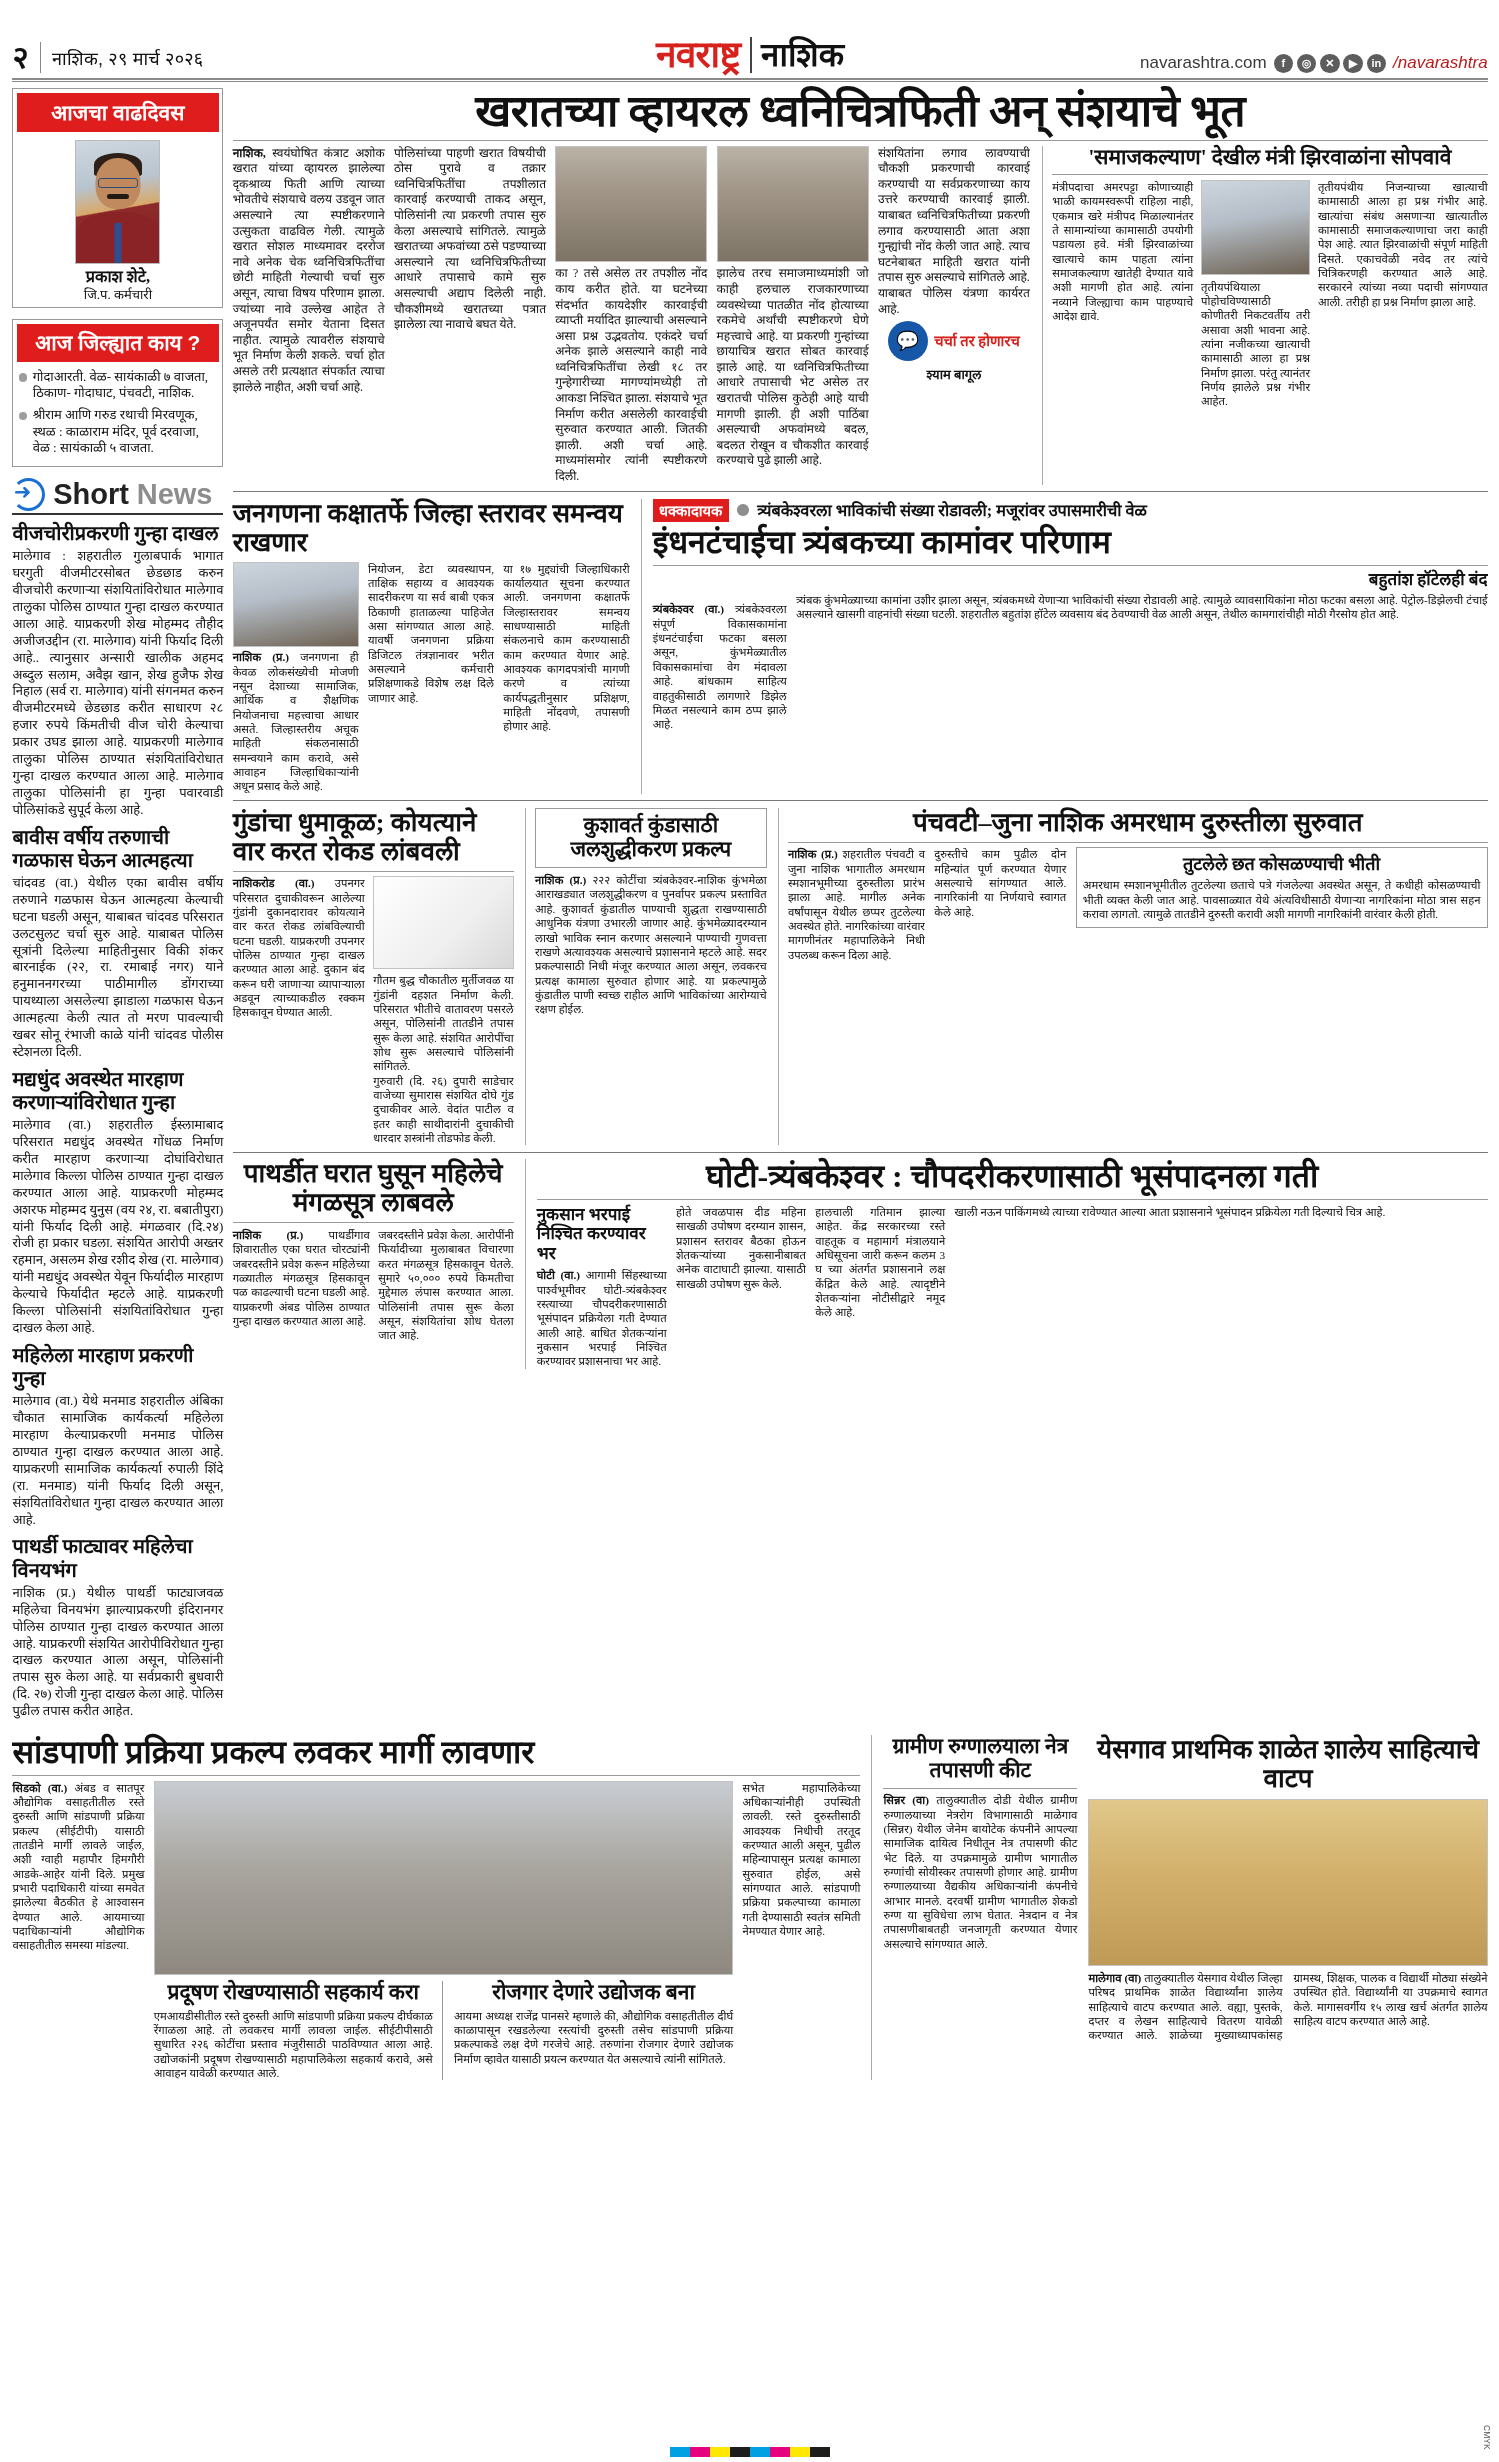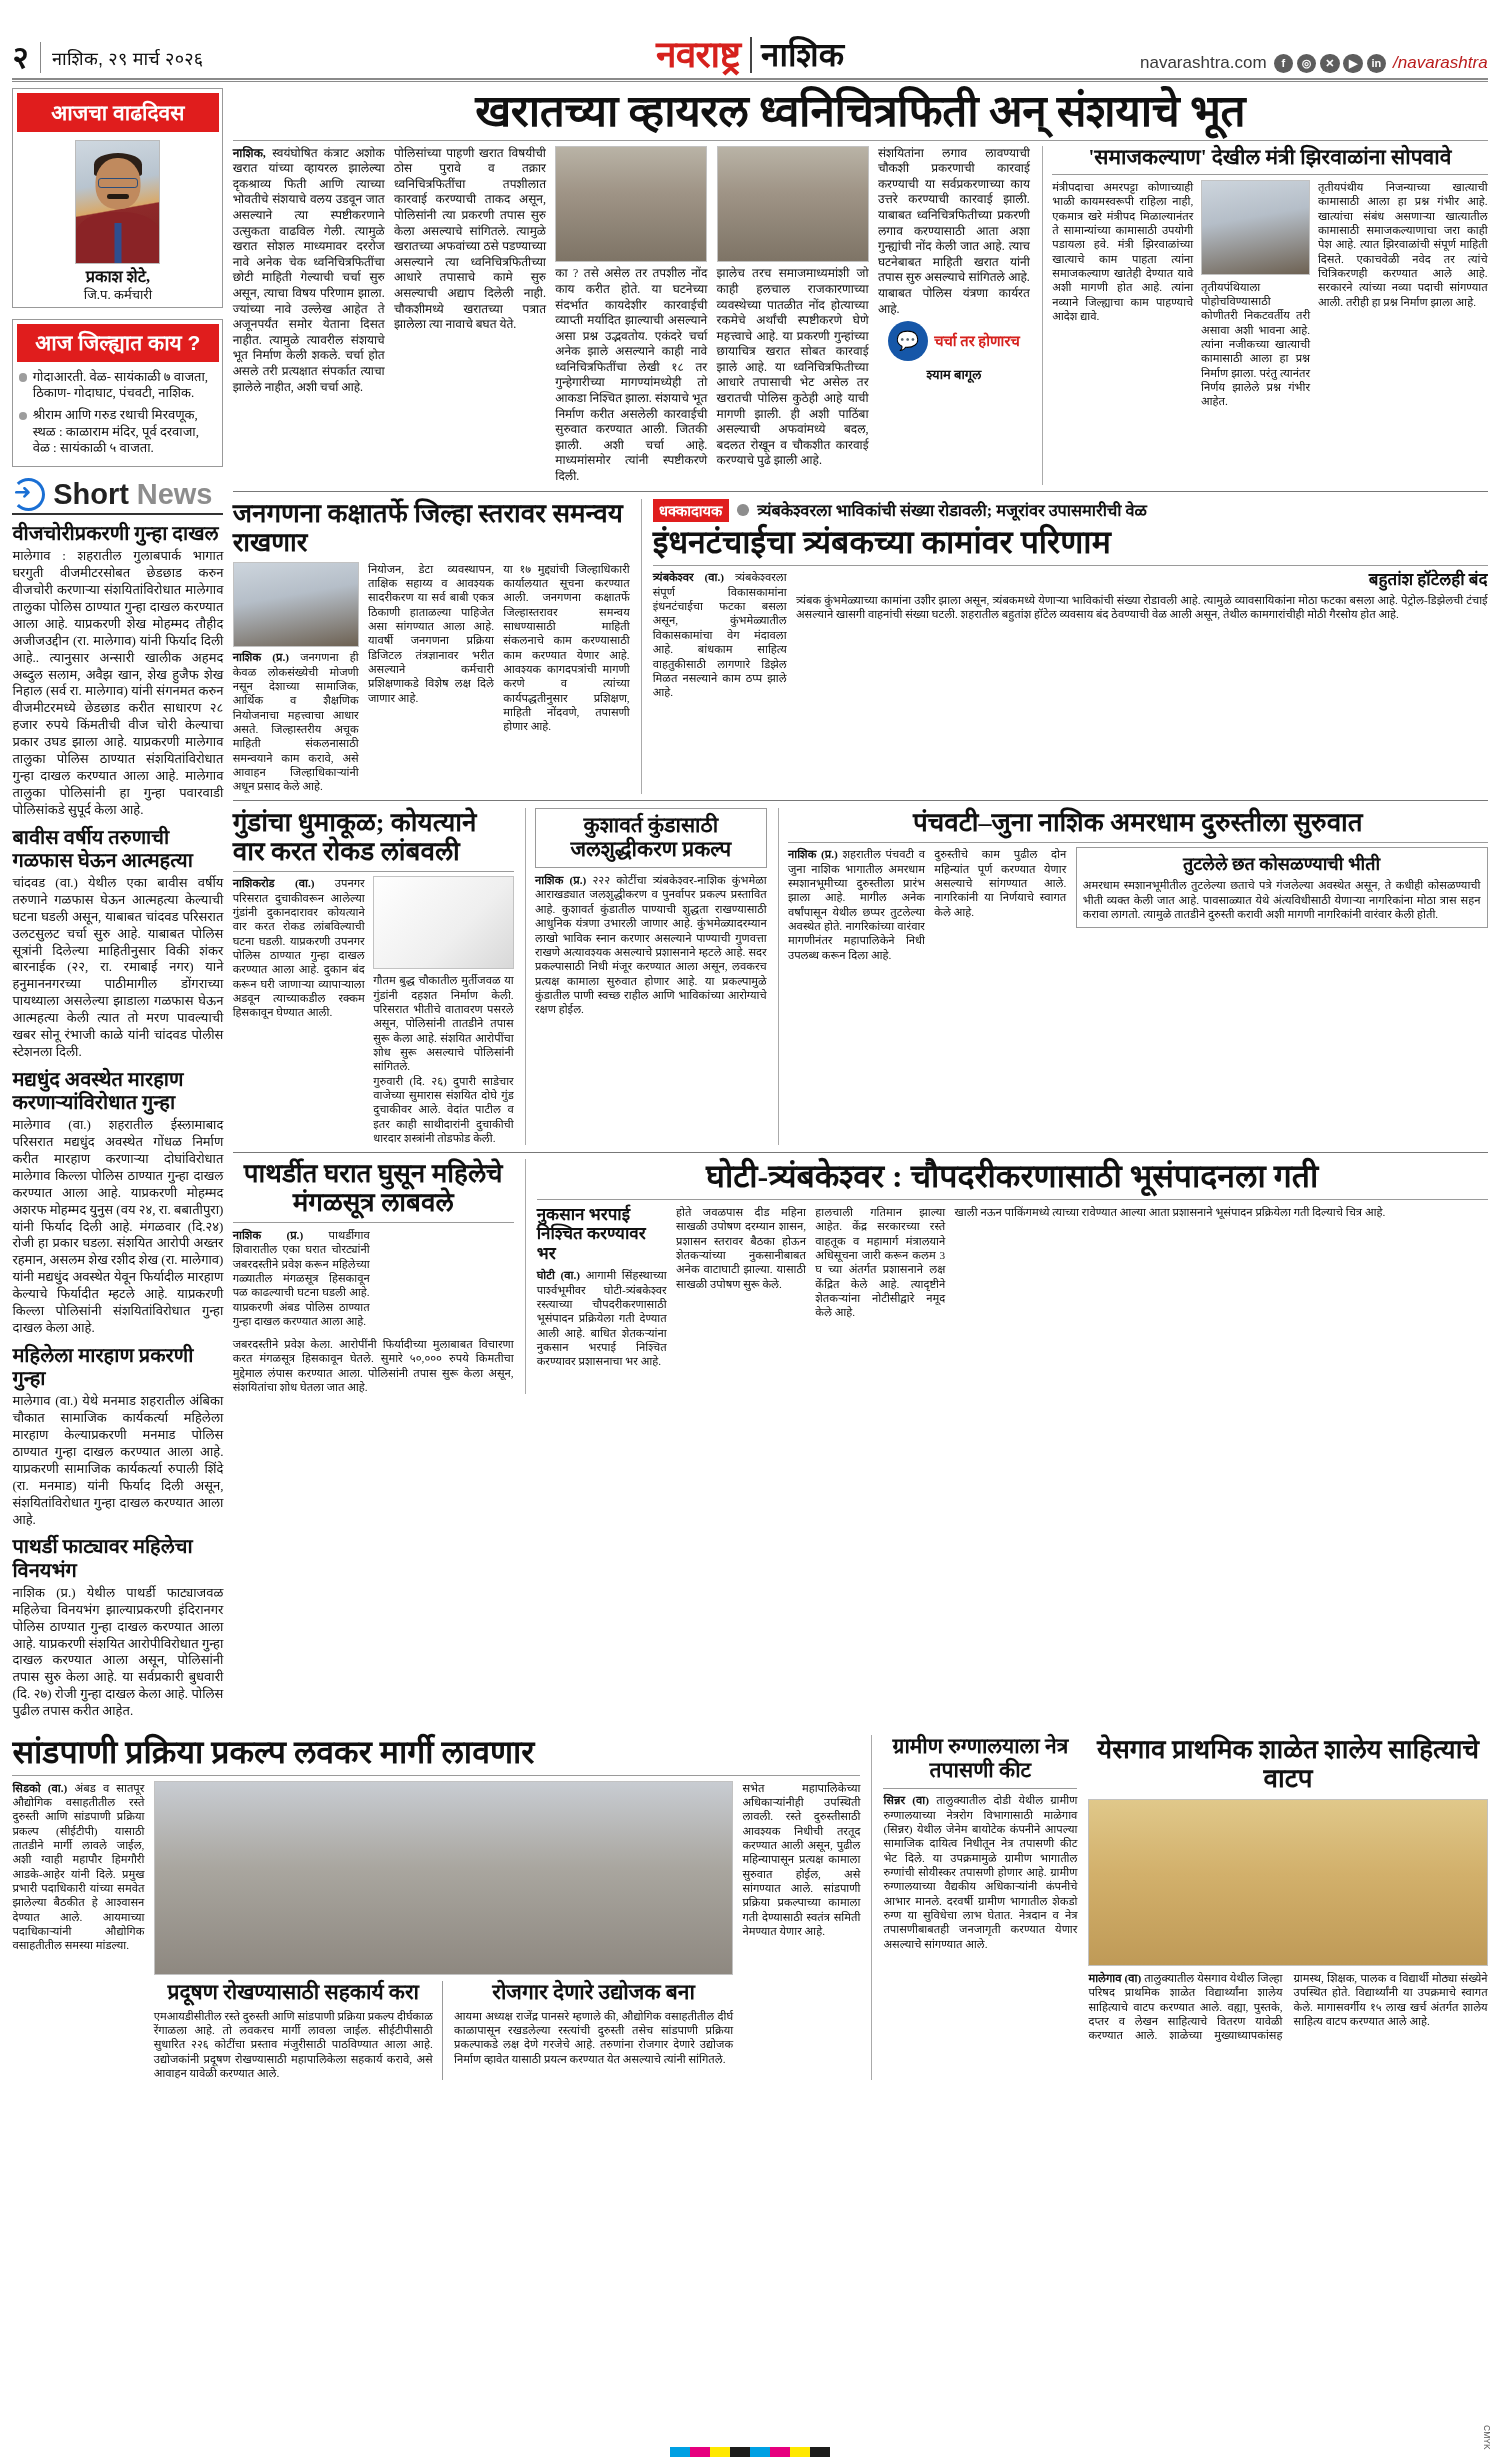--- a/index.html
+++ b/index.html
@@ -306,21 +306,21 @@
 
         <div style="flex:1; border-left:0.8px solid #aaa; padding-left:11px;">
           <div class="kicker-row">
             <span class="badge-red">धक्कादायक</span>
             <i class="badge-dot"></i>
             <span>त्र्यंबकेश्वरला भाविकांची संख्या रोडावली; मजूरांवर उपासमारीची वेळ</span>
           </div>
           <div class="hl-xl">इंधनटंचाईचा त्र्यंबकच्या कामांवर परिणाम</div>
           <div class="rule-thin"></div>
           <div style="display:flex; gap:9.3px;">
-            <div style="width:134px;">
+            <div style="width:134px;margin-top:32px;">
               <div class="body-txt sm">
                 <span class="lead-marker">त्र्यंबकेश्वर (वा.)</span>
                 <span>त्र्यंबकेश्वरला संपूर्ण विकासकामांना इंधनटंचाईचा फटका बसला असून, कुंभमेळ्यातील विकासकामांचा वेग मंदावला आहे. बांधकाम साहित्य वाहतुकीसाठी लागणारे डिझेल मिळत नसल्याने काम ठप्प झाले आहे.</span>
               </div>
             </div>
             <div style="flex:1;">
               <div class="hl-sm" style="text-align:right;">बहुतांश हॉटेलही बंद</div>
               <div class="body-txt sm" style="margin-top:3.1px;">त्र्यंबक कुंभमेळ्याच्या कामांना उशीर झाला असून, त्र्यंबकमध्ये येणाऱ्या भाविकांची संख्या रोडावली आहे. त्यामुळे व्यावसायिकांना मोठा फटका बसला आहे. पेट्रोल-डिझेलची टंचाई असल्याने खासगी वाहनांची संख्या घटली. शहरातील बहुतांश हॉटेल व्यवसाय बंद ठेवण्याची वेळ आली असून, तेथील कामगारांचीही मोठी गैरसोय होत आहे.</div>
             </div>
           </div>
@@ -381,21 +381,21 @@
           </div>
         </div>
       </div>
 
       <div class="rule-med"></div>
 
       <div style="display:flex; gap:11px;">
         <div style="width:281px;">
           <div class="hl-lg" style="text-align:center;">पाथर्डीत घरात घुसून महिलेचे मंगळसूत्र लाबवले</div>
           <div class="rule-thin"></div>
-          <div style="display:flex; gap:8.5px;flex-direction:column;">
+          <div style="display:flex; gap:8.5px;">
             <div style="width:137px;">
               <div class="body-txt sm">
                 <span class="lead-marker">नाशिक (प्र.)</span>
                 <span>पाथर्डीगाव शिवारातील एका घरात चोरट्यांनी जबरदस्तीने प्रवेश करून महिलेच्या गळ्यातील मंगळसूत्र हिसकावून पळ काढल्याची घटना घडली आहे. याप्रकरणी अंबड पोलिस ठाण्यात गुन्हा दाखल करण्यात आला आहे.</span>
               </div>
             </div>
             <div style="flex:1;">
               <div class="body-txt sm">जबरदस्तीने प्रवेश केला. आरोपींनी फिर्यादीच्या मुलाबाबत विचारणा करत मंगळसूत्र हिसकावून घेतले. सुमारे ५०,००० रुपये किमतीचा मुद्देमाल लंपास करण्यात आला. पोलिसांनी तपास सुरू केला असून, संशयितांचा शोध घेतला जात आहे.</div>
             </div>
           </div>

